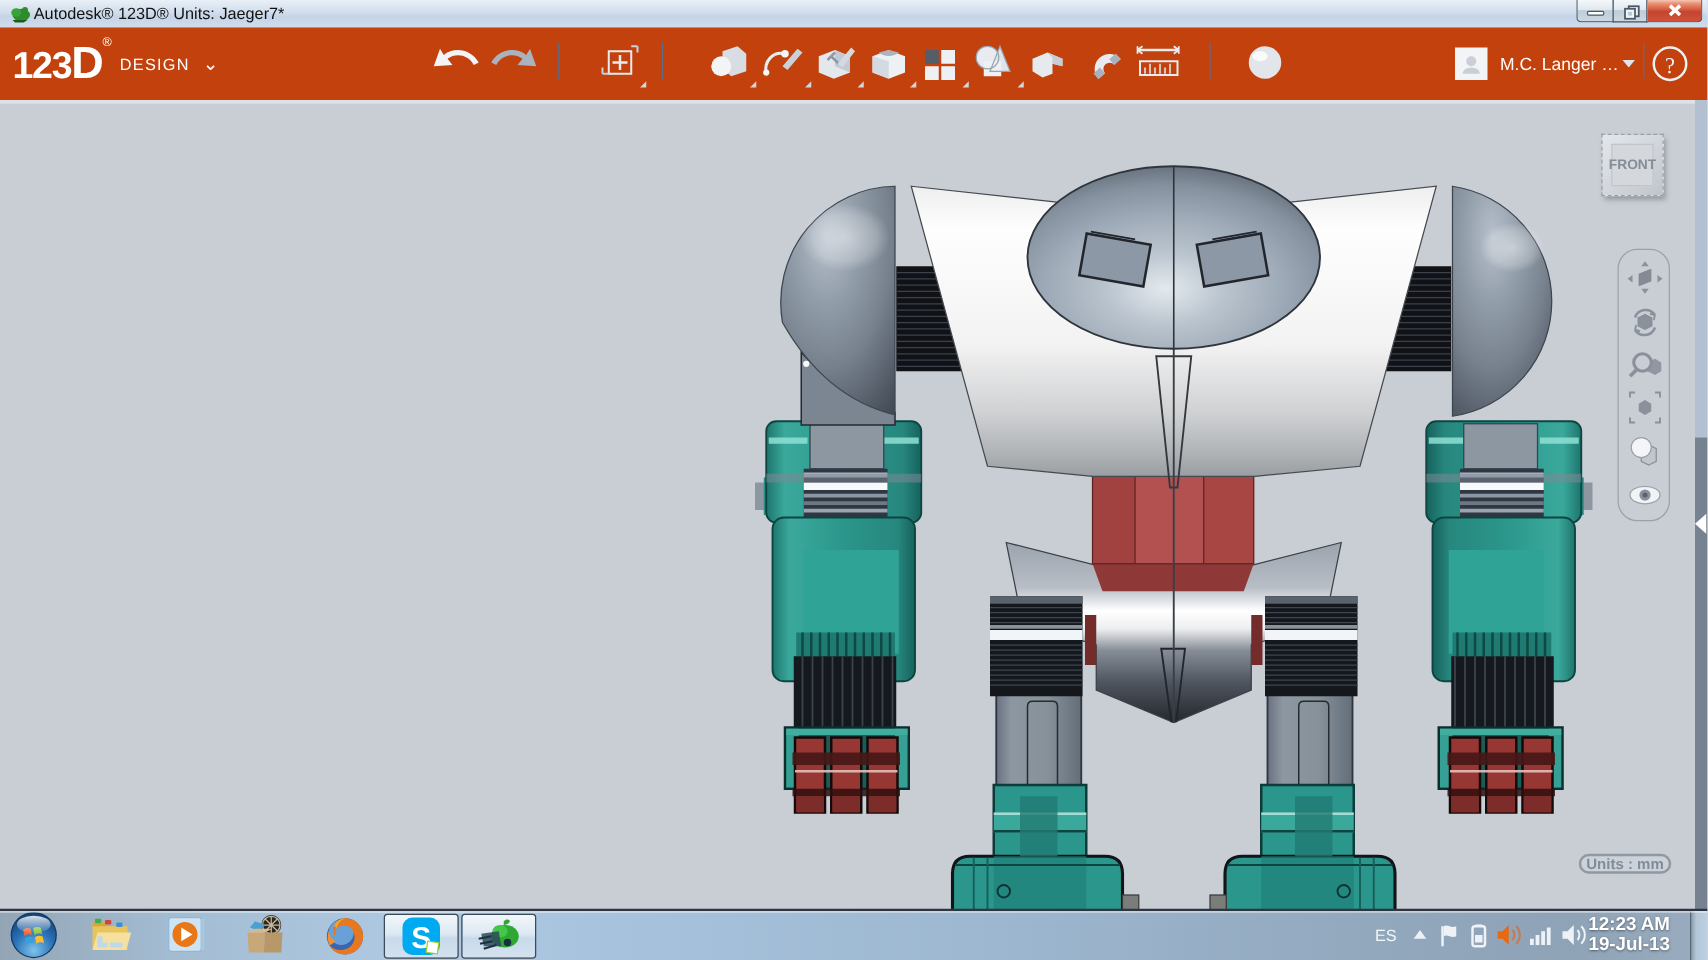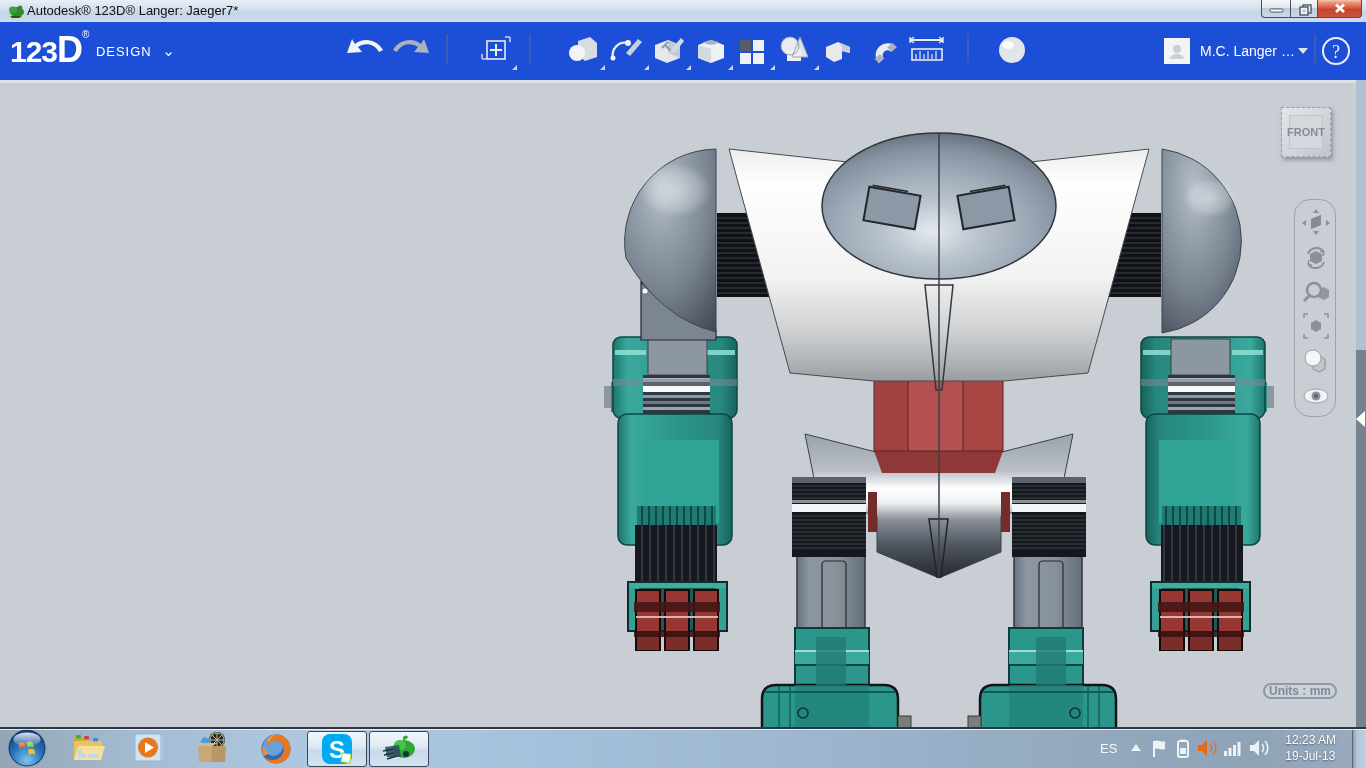--- a/index.html
+++ b/index.html
@@ -14,21 +14,21 @@
 
 
 #winbtns { position:absolute; right:4px; top:0; width:101px; height:18px; display:flex; }
 .wb { height:18px; border:1px solid #45525f; border-top:none; background:linear-gradient(180deg,#f4f8fb 0%,#dfe8f0 45%,#bfcdd9 50%,#ccd8e2 100%); position:relative; }
 .wb.min { width:29px; border-radius:0 0 0 4px; border-right:none; }
 .wb.max { width:28px; }
 .wb.cls { width:44px; border-radius:0 0 4px 0; border-left:none;
   background:linear-gradient(180deg,#f5c6b6 0%,#e98e70 18%,#d55b3e 45%,#c44431 55%,#cf5238 100%); }
 
 
-#toolbar { position:absolute; left:0; top:22px; width:1366px; height:58px; background:#1d4ed8; }
+#toolbar { position:absolute; left:0; top:22px; width:1366px; height:58px; background:#c2410c; }
 #toolbar .logo { position:absolute; left:10px; top:7px; color:#fff; }
 #tbicons { position:absolute; left:0; top:0; width:1366px; height:58px; }
 
 
 #canvas { position:absolute; left:0; top:80px; width:1366px; height:649px; background:#c9cdd4; }
 #topline { position:absolute; left:0; top:0; width:1366px; height:3px; background:#dde0e5; }
 
 
 #vcube { position:absolute; left:1281px; top:27px; width:50px; height:50px;
   background:linear-gradient(135deg,#e3e6ea 0%,#cfd3d9 60%,#bfc4cb 100%);
@@ -51,22 +51,22 @@
 #rstrip-bot { position:absolute; left:1356px; top:270px; width:10px; height:379px; background:#76828f; }
 
 
 #taskbar { position:absolute; left:0; top:729px; width:1366px; height:39px;
   background:linear-gradient(90deg,#93a5b5 0%,#a3bcd2 10%,#aec9e2 24%,#a5c0da 40%,#9cb6cf 60%,#92a8bd 80%,#8fa3b7 92%,#9aacbf 100%); }
 #taskbar::before { content:""; position:absolute; left:0; top:-2px; width:1366px; height:2px; background:#2c3540; }
 #taskbar::after { content:""; position:absolute; left:0; top:0; width:1366px; height:1px; background:rgba(255,255,255,.75); }
 .tbtn { position:absolute; top:2px; width:60px; height:36px; border:1px solid #3c4a58; border-radius:3px;
   background:linear-gradient(180deg,#f2f7fb 0%,#dce8f2 45%,#c8daea 55%,#d4e2ef 100%); }
 #tray { position:absolute; right:110px; top:0; height:39px; }
-#clock { position:absolute; right:30px; top:3px; color:#fff; font-size:12px; line-height:16px;
-  text-shadow:0 1px 2px rgba(0,0,0,.45); }
+#clock { position:absolute; right:30px; top:3px; text-align:center; color:#fff; font-size:15px; line-height:16px;
+  text-shadow:0 1px 2px rgba(0,0,0,.45);font-weight:bold; }
 #showdesk { position:absolute; right:0; top:0; width:14px; height:39px;
   background:linear-gradient(90deg,#8b9dae 0%,#b3c6d8 30%,#bed1e2 100%); border-left:1px solid #5a6775; }
 </style>
 </head>
 <body>
 <div id="stage">
 
   <div id="canvas">
     <svg id="robot" width="1366" height="649" viewBox="0 80 1366 649" style="position:absolute;left:0;top:0;">
       <defs>
@@ -483,21 +483,21 @@
     </svg>
   </div>
 
   <div id="titlebar">
     <svg id="appico" viewBox="0 0 18 16">
       <ellipse cx="10" cy="9" rx="7" ry="5" fill="#2e8b2e"></ellipse>
       <ellipse cx="6" cy="7" rx="4" ry="3.4" fill="#39a339"></ellipse>
       <path d="M 3,13 L 15,13 L 12,15 L 5,15 Z" fill="#1d5c1d"></path>
       <circle cx="13" cy="5" r="2.4" fill="#2e8b2e"></circle>
     </svg>
-    <div id="titletext">Autodesk® 123D® Langer: Jaeger7*</div>
+    <div id="titletext">Autodesk® 123D® Units: Jaeger7*</div>
     <div id="winbtns">
       <div class="wb min"><svg width="29" height="18">
             <rect x="8" y="9" width="13" height="3" rx="1" fill="#fff" stroke="#4a5866" stroke-width="1"></rect>
           </svg></div>
       <div class="wb max"><svg width="28" height="18">
             <rect x="12" y="5" width="8" height="8" fill="#eef3f8" stroke="#4a5866" stroke-width="1.4"></rect>
             <rect x="9" y="7" width="8" height="8" fill="#eef3f8" stroke="#4a5866" stroke-width="1.4"></rect>
             <rect x="11.5" y="9.5" width="3" height="3" fill="#b9c4cf"></rect>
           </svg></div>
       <div class="wb cls"><svg width="44" height="18" viewBox="0 0 44 18">

